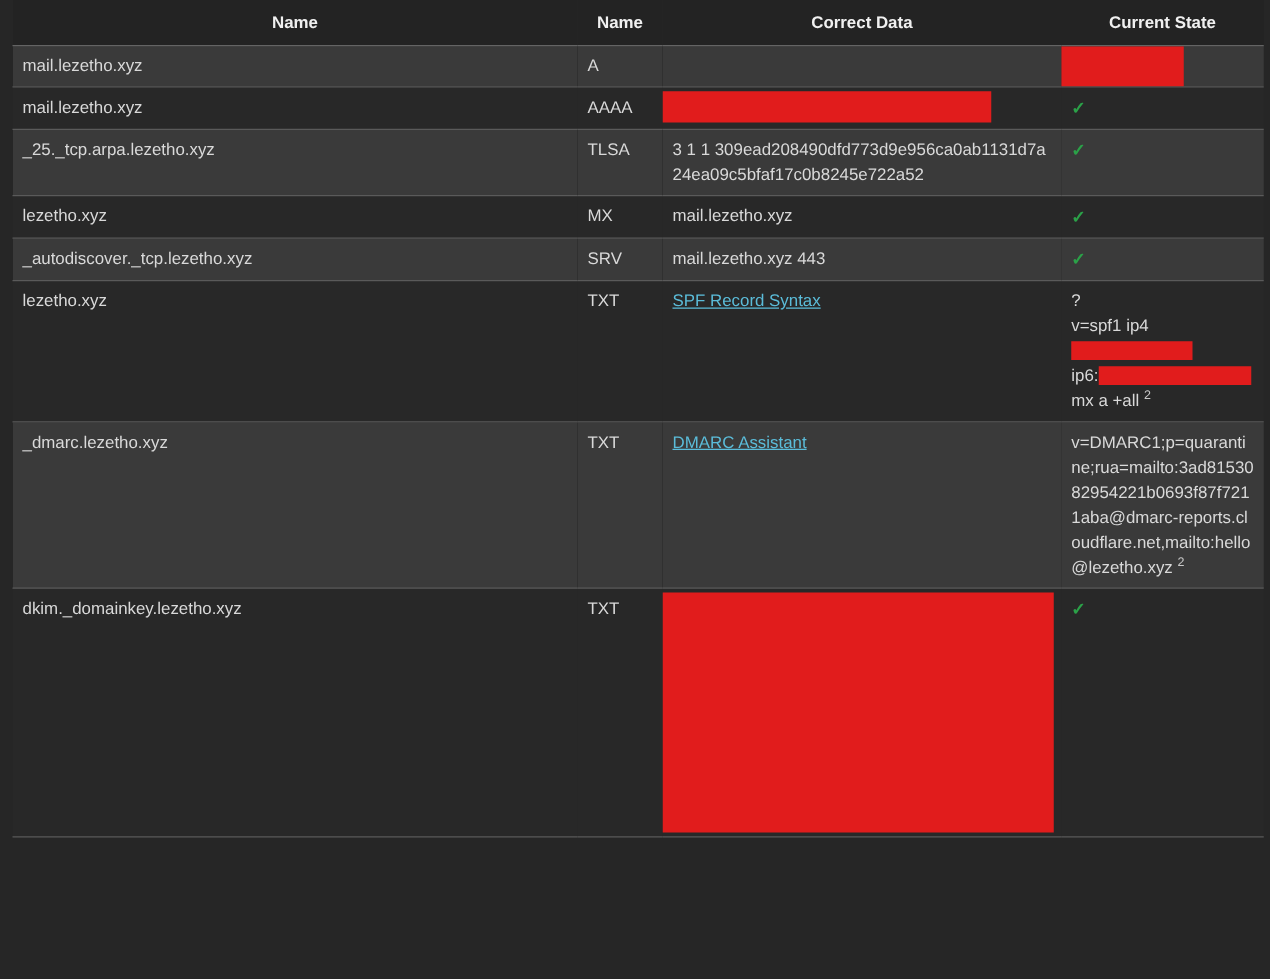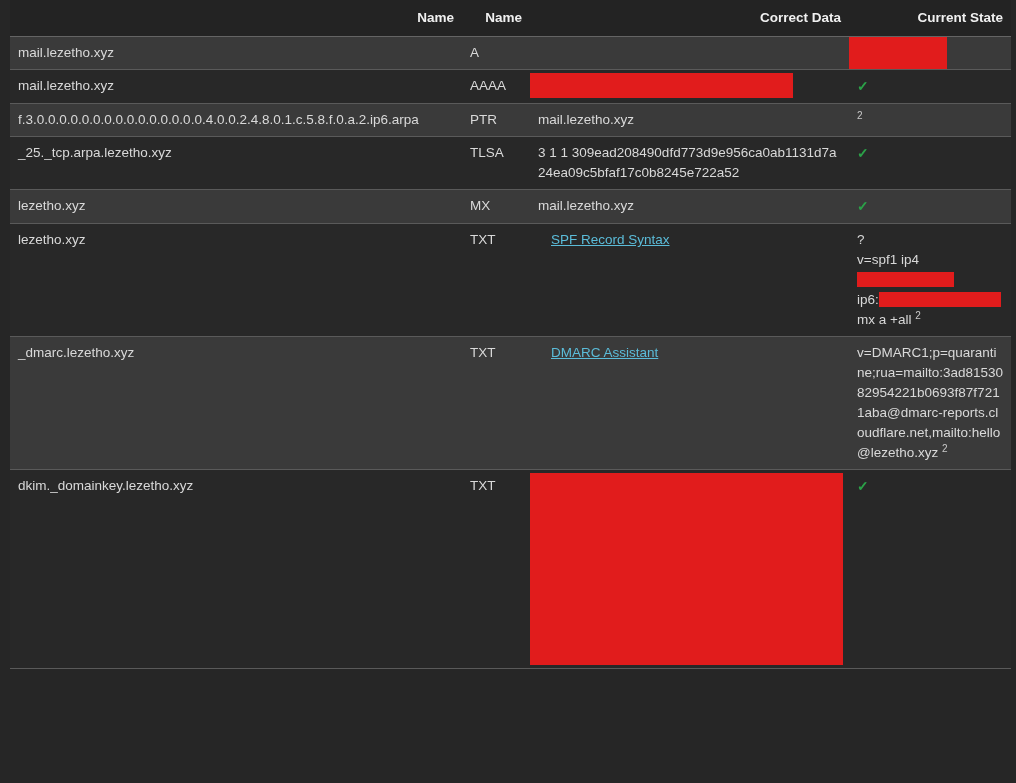--- a/index.html
+++ b/index.html
@@ -10,35 +10,35 @@
   *{box-sizing:border-box;}
   html,body{margin:0;padding:0;}
   body{
     width:1016px;height:783px;overflow:hidden;
     background:var(--page-bg);
     font-family:"Liberation Sans",sans-serif;
   }
   .table-wrap{margin-left:10px;width:1001px;}
   table{border-collapse:collapse;table-layout:fixed;width:1001px;}
   th{
-    text-align:right;font-size:13.5px;font-weight:bold;color:var(--header-text);
+    text-align:center;font-size:13.5px;font-weight:bold;color:var(--header-text);
     background:var(--header-bg);padding:8px;line-height:20px;
     border-bottom:1px solid #646464;white-space:nowrap;overflow:hidden;
   }
   td{
     font-size:13.5px;color:var(--text);padding:6px 8px;line-height:20px;
     vertical-align:top;border-bottom:1px solid var(--border);overflow:hidden;
   }
   tbody tr:nth-child(odd){background:var(--row-odd);}
   tbody tr:nth-child(even){background:var(--row-even);}
   .c-name{white-space:nowrap;}
   .c-data,.c-state{word-break:break-all;}
   .c-state{position:relative;}
   .state-line{min-height:20px;}
-  .link{color:var(--link);text-decoration:underline;cursor:pointer;margin-left:13px;}
+  .link{color:var(--link);text-decoration:underline;cursor:pointer;}
   .check{color:var(--green);font-weight:bold;font-size:14px;}
   sup.fn{font-size:10px;color:#c9c9c9;line-height:0;}
   .redact-inline{display:inline-block;background:var(--red);vertical-align:-3px;}
   .redact-block{display:block;background:var(--red);margin:-3px 0 -3px -8px;}
   .redact-fill{position:absolute;left:0;top:0;background:var(--red);}
 </style>
 </head>
 <body style="background: rgb(38, 38, 38);">
 
 <div class="table-wrap">
@@ -72,39 +72,39 @@
           <td class="c-name">mail.lezetho.xyz</td>
           <td class="c-type">AAAA</td>
           <td class="c-data">
             <div class="redact-block" style="width: 263px; height: 25px;"></div>
           </td>
           <td class="c-state">
             <div class="state-line"><span class="check">✓</span></div>
           </td>
         </tr>
         <tr>
-          <td class="c-name">f.3.0.0.0.0.0.0.0.0.0.0.0.0.0.0.0.4.0.0.2.4.8.0.1.c.5.8.f.0.a.2.ip6.arpa</td>
-          <td class="c-type">PTR</td>
-          <td class="c-data"><span>mail.lezetho.xyz</span></td>
-          <td class="c-state">
-            <div class="state-line"><sup class="fn">2</sup></div>
-          </td>
-        </tr>
-        <tr>
           <td class="c-name">_25._tcp.arpa.lezetho.xyz</td>
           <td class="c-type">TLSA</td>
           <td class="c-data"><span>3 1 1 309ead208490dfd773d9e956ca0ab1131d7a24ea09c5bfaf17c0b8245e722a52</span></td>
           <td class="c-state">
             <div class="state-line"><span class="check">✓</span></div>
           </td>
         </tr>
         <tr>
           <td class="c-name">lezetho.xyz</td>
           <td class="c-type">MX</td>
           <td class="c-data"><span>mail.lezetho.xyz</span></td>
+          <td class="c-state">
+            <div class="state-line"><span class="check">✓</span></div>
+          </td>
+        </tr>
+        <tr>
+          <td class="c-name">_autodiscover._tcp.lezetho.xyz</td>
+          <td class="c-type">SRV</td>
+          <td class="c-data"><span>mail.lezetho.xyz 443</span></td>
           <td class="c-state">
             <div class="state-line"><span class="check">✓</span></div>
           </td>
         </tr>
         <tr>
           <td class="c-name">lezetho.xyz</td>
           <td class="c-type">TXT</td>
           <td class="c-data"><a class="link">SPF Record Syntax</a></td>
           <td class="c-state">
             <div class="state-line"><span>?</span></div>

